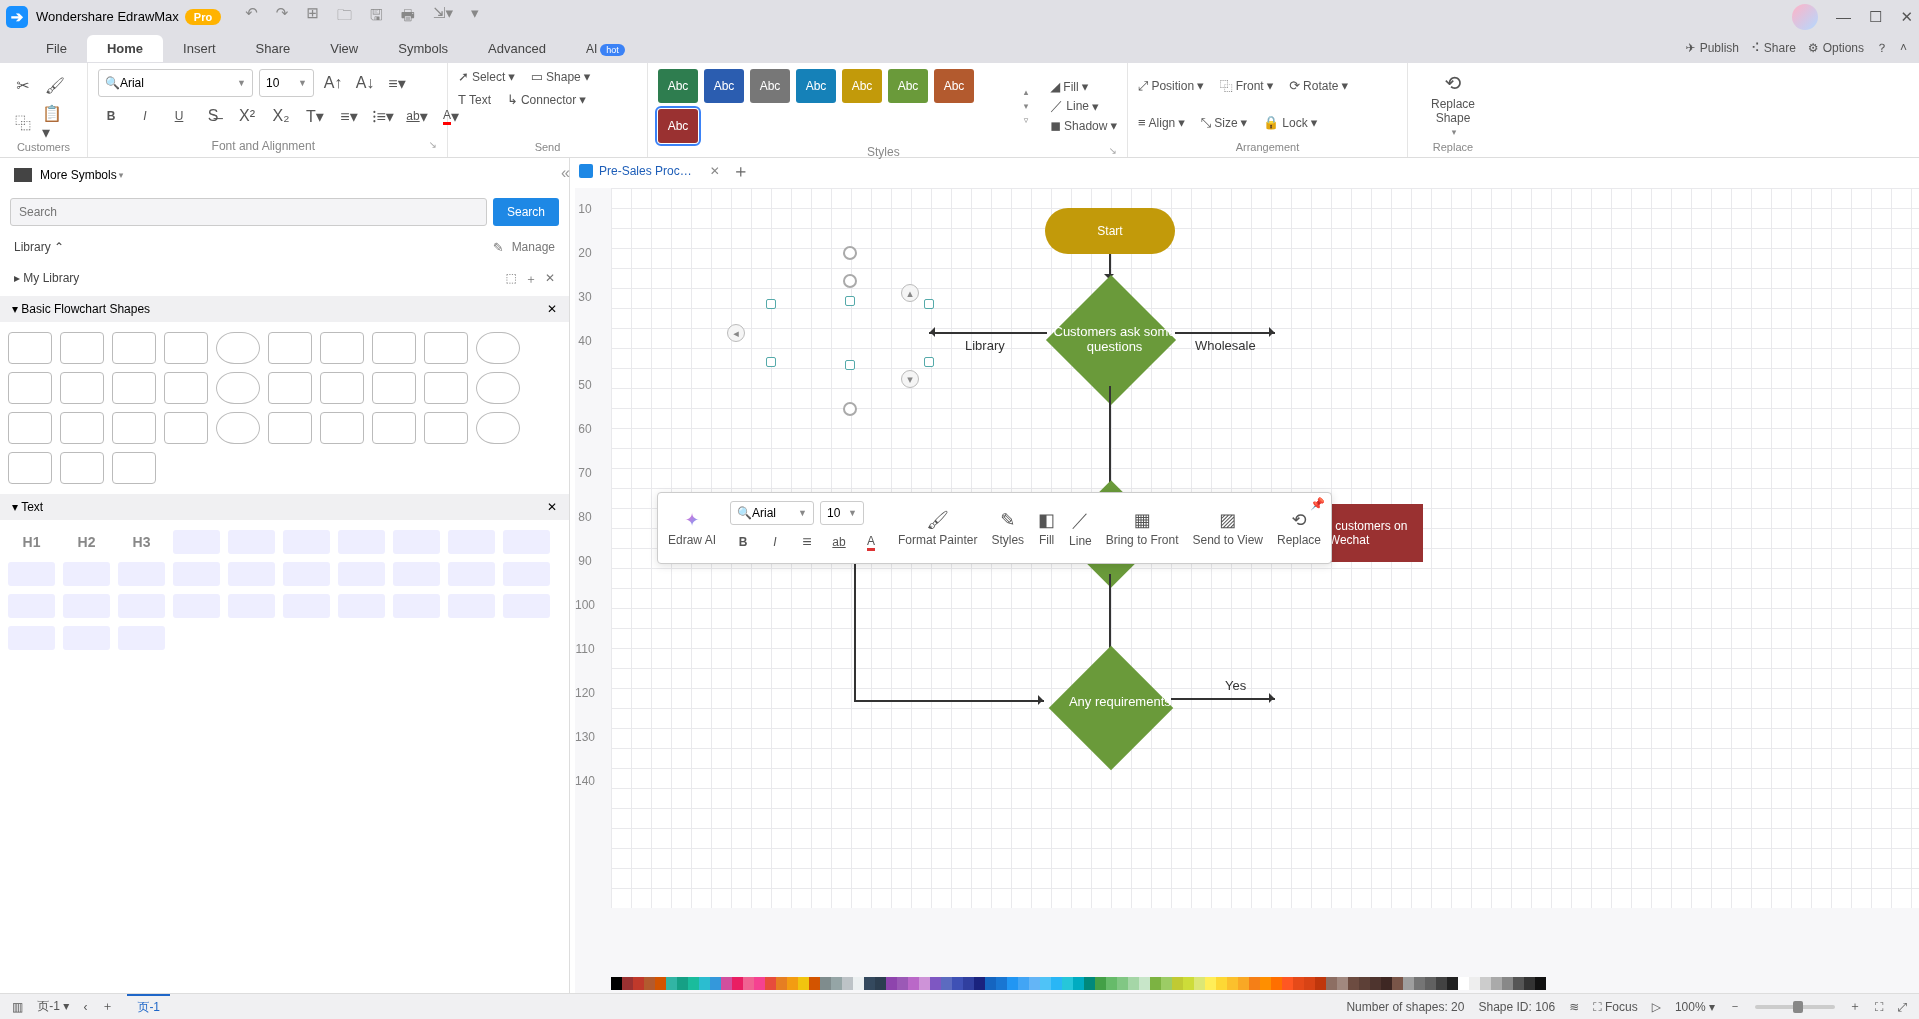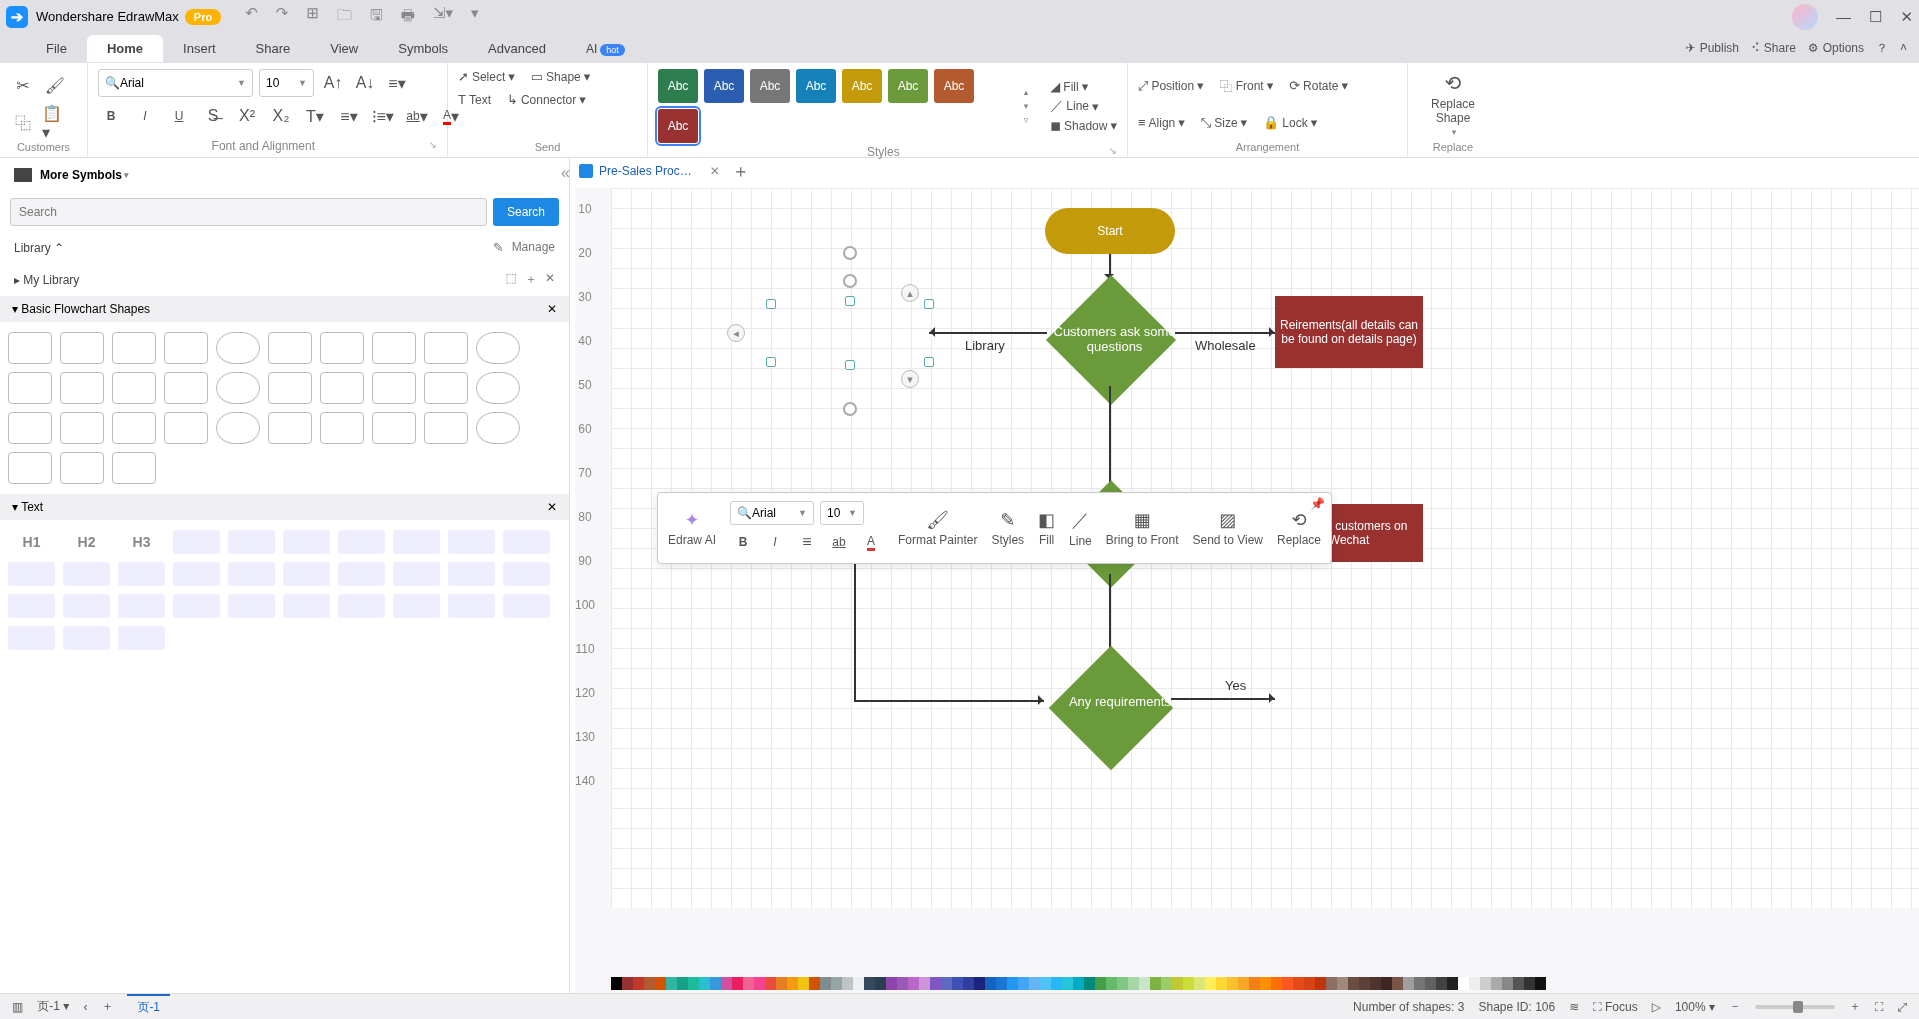--- a/index.html
+++ b/index.html
@@ -45,27 +45,27 @@
 
 
 .doctabs{position:absolute;left:575px;top:158px;height:26px;display:flex;align-items:center;gap:8px}
 .doctab{display:flex;align-items:center;gap:6px;padding:2px 4px;font-size:12px;color:#1e5eb8}
 .doctab .doc-ico{width:14px;height:14px;background:#1e88e5;border-radius:2px}
 .doctab .close{color:#888;margin-left:12px}
 .addtab{font-size:18px;color:#666}
 
 
 .leftpanel{position:absolute;left:0;top:158px;width:570px;bottom:26px;background:#fff;border-right:1px solid #ddd;display:flex;flex-direction:column}
-.lp-head{display:flex;align-items:center;padding:10px 14px;font-weight:700;font-size:14px}
+.lp-head{display:flex;align-items:center;padding:10px 14px;font-weight:400;font-size:14px}
 .lp-head .ico{width:18px;height:14px;background:#444;margin-right:8px}
 .lp-collapse{position:absolute;right:-1px;top:6px;color:#999;font-size:16px}
 .lp-search{display:flex;padding:6px 10px;gap:6px}
 .lp-search input{flex:1;height:28px;border:1px solid #ccc;border-radius:3px;padding:0 8px;background:#f4f4f6}
 .lp-search button{background:#1e88e5;color:#fff;border:none;border-radius:3px;padding:0 14px;font-size:12px}
-.lp-row{display:flex;justify-content:space-between;align-items:center;padding:8px 14px;font-size:13px;color:#444}
+.lp-row{display:flex;justify-content:space-between;align-items:flex-start;padding:8px 14px;font-size:13px;color:#444}
 .lp-row .r{color:#777;display:flex;gap:8px;font-size:13px}
 .lp-sechead{background:#f0f0f2;padding:6px 12px;font-size:13px;display:flex;align-items:center;justify-content:space-between}
 .shapes-grid{display:flex;flex-wrap:wrap;gap:8px;padding:10px 8px}
 .shape-cell{width:44px;height:32px;border:1px solid #bbb;border-radius:4px;display:flex;align-items:center;justify-content:center;background:#fff}
 .shape-cell.ellipse{border-radius:50%/60%}
 .text-grid{display:flex;flex-wrap:wrap;gap:8px;padding:10px 8px}
 .tcell{width:47px;height:24px;background:#eef;border-radius:3px;font-size:10px;display:flex;align-items:center;justify-content:center;color:#668}
 .tcell.h{background:#fff;font-weight:bold;color:#888;font-size:14px}
 
 
@@ -444,23 +444,20 @@
   <div class="handle" style="left:313px;top:169px"></div>
   <div class="handle" style="left:234px;top:108px"></div>
   <div class="handle" style="left:234px;top:172px"></div>
   <div class="connpt" style="left:232px;top:58px"></div>
   <div class="connpt" style="left:232px;top:214px"></div>
   <div class="connpt" style="left:232px;top:86px"></div>
   <div class="sidebtn" style="left:116px;top:136px">◂</div>
   <div class="sidebtn" style="left:290px;top:96px">▴</div>
   <div class="sidebtn" style="left:290px;top:182px">▾</div>
 
-  <div class="node process" style="left:664px;top:108px;width:148px;height:72px">
-        <span>Reirements(all details can be found on details page)</span>
-      </div>
 
   <div class="arrow h" style="left:318px;top:144px;width:118px"></div>
   <div class="arrowhead l" style="left:314px;top:139px"></div>
   <div class="lbl" style="left:354px;top:150px">Library</div>
 
   <div class="arrow h" style="left:564px;top:144px;width:100px"></div>
   <div class="arrowhead r" style="left:658px;top:139px"></div>
   <div class="lbl" style="left:584px;top:150px">Wholesale</div>
 
   <div class="arrow v" style="left:498px;top:198px;height:110px"></div>
@@ -649,21 +646,21 @@
     </div>
 </div>
 
 <div class="status">
  <span>▥</span>
  <span><span>页-1</span> ▾</span>
  <span>‹</span>
  <span>＋</span>
  <span class="pagetab">页-1</span>
  <div class="spacer"></div>
- <span>Number of shapes: 3</span>
+ <span>Number of shapes: 20</span>
  <span>Shape ID: 106</span>
  <span>≋</span>
  <span>⛶ <span>Focus</span></span>
  <span>▷</span>
  <span><span>100%</span> ▾</span>
  <span>－</span>
  <span style="width:80px;height:4px;background:#ccc;position:relative;border-radius:2px">
       <span style="position:absolute;left:38px;top:-4px;width:10px;height:12px;background:#888;border-radius:2px"></span>
     </span>
  <span>＋</span>

